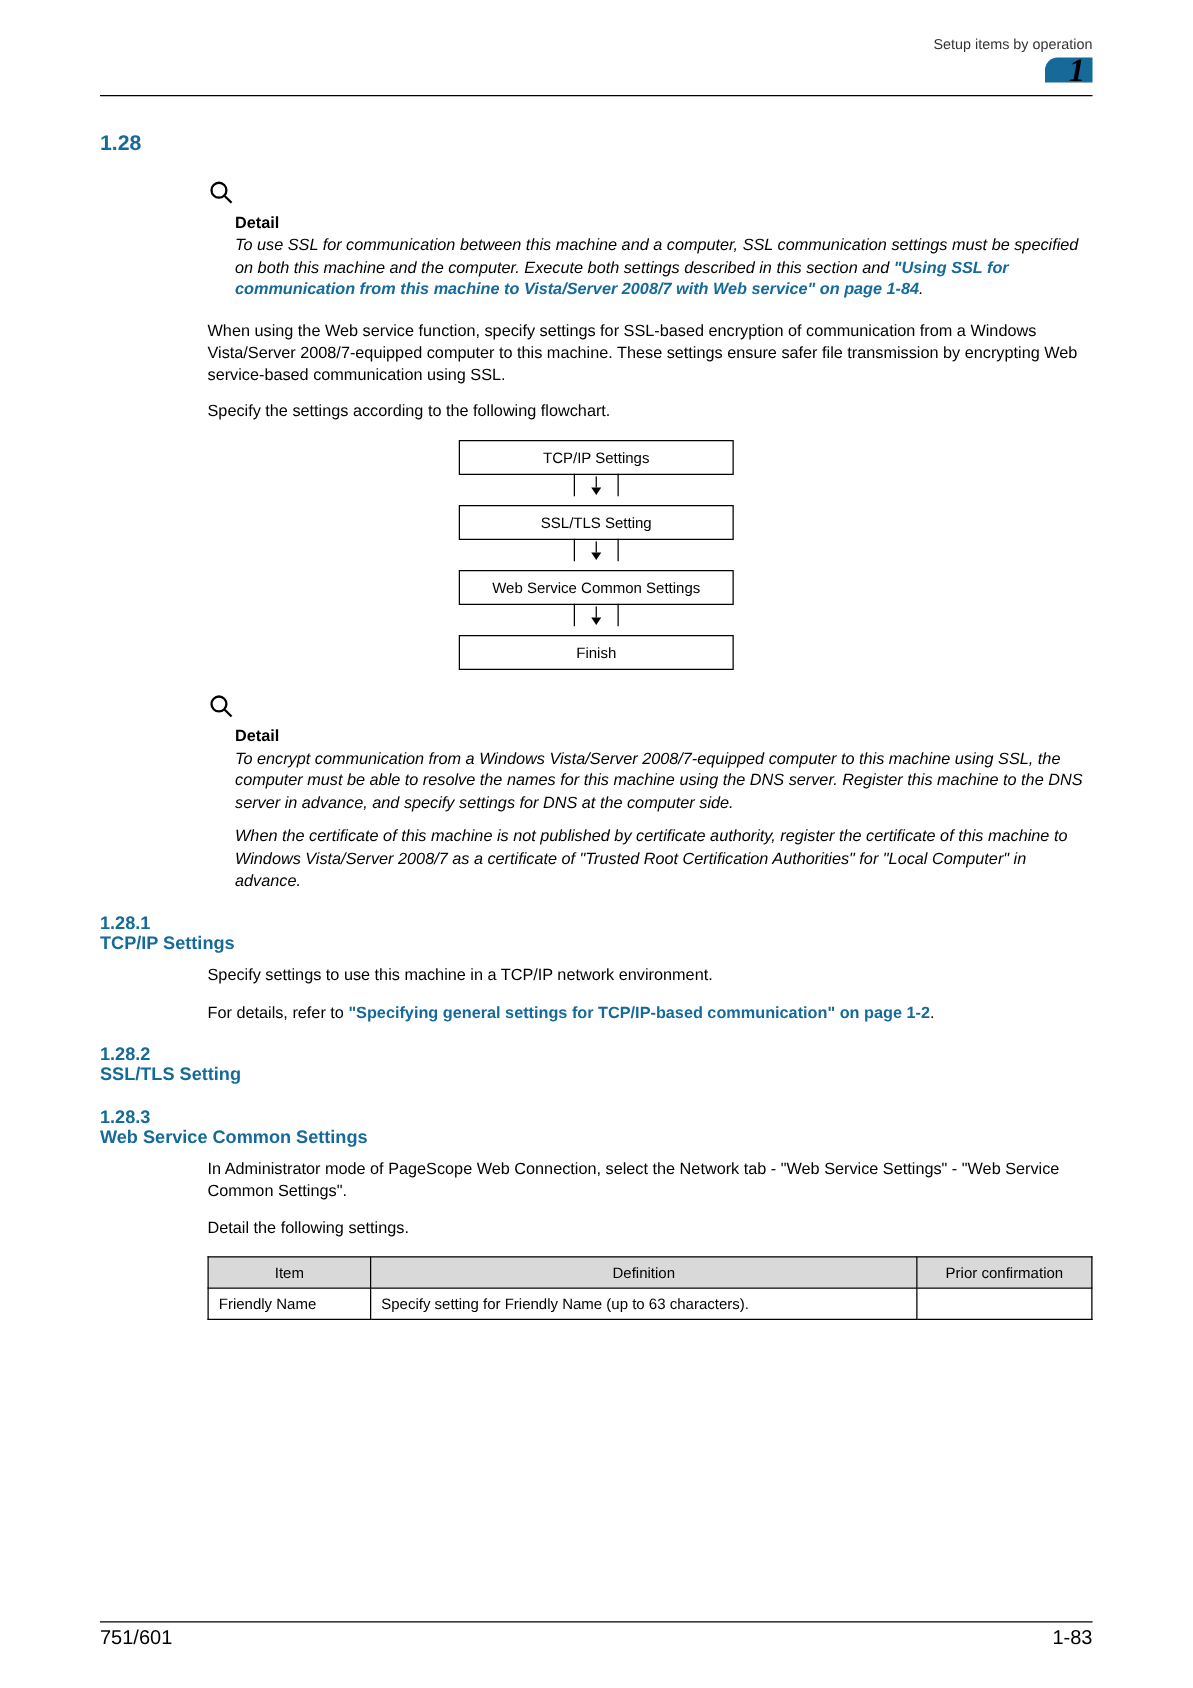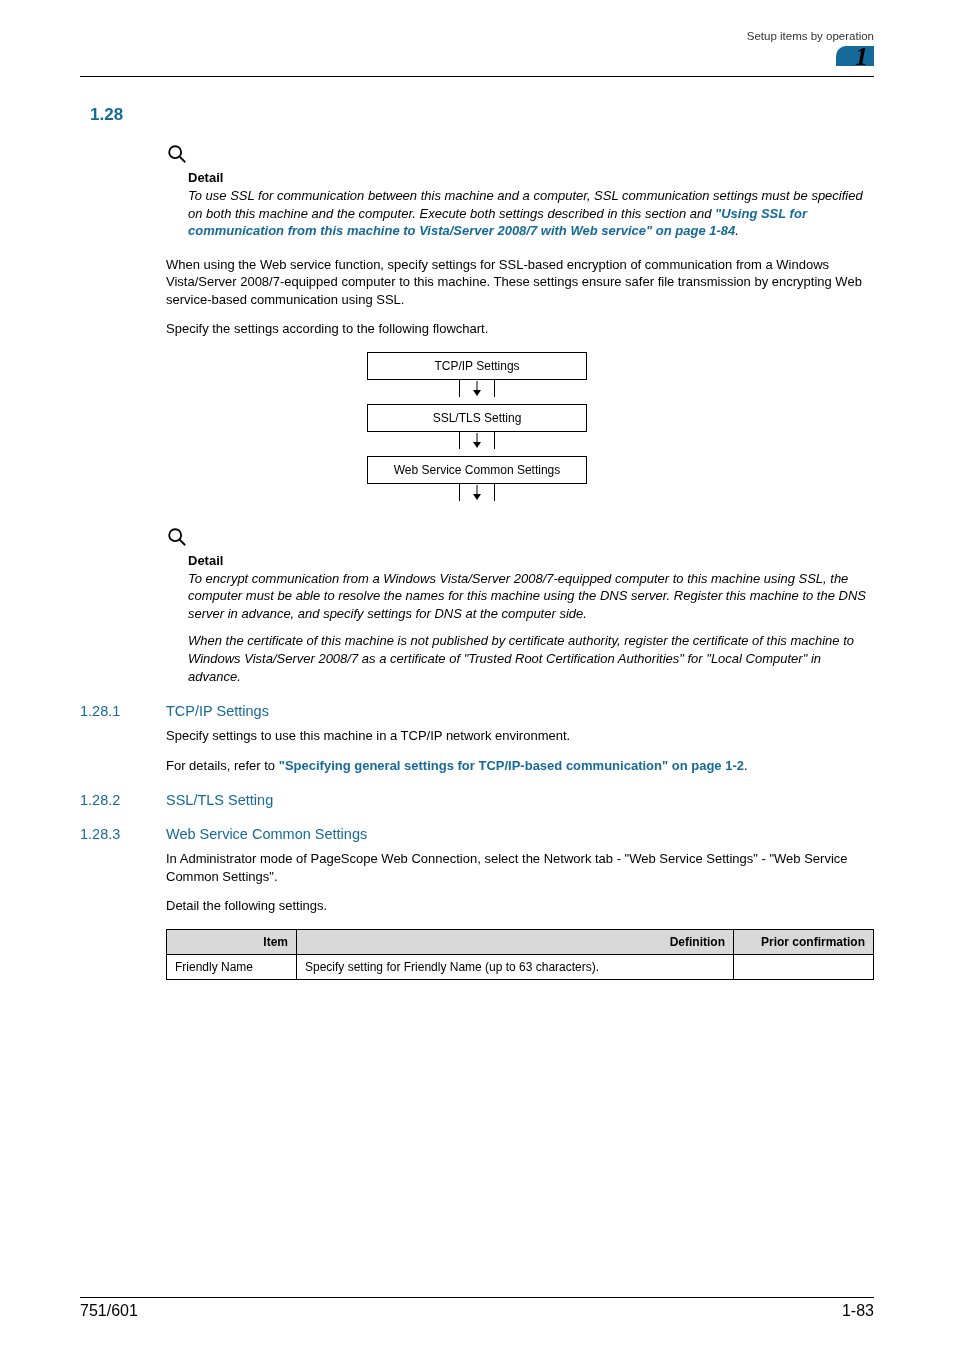--- a/index.html
+++ b/index.html
@@ -53,21 +53,21 @@
     font-family: "Times New Roman", serif;
     font-style: italic;
     font-weight: bold;
     font-size: 26px;
     color: #000;
   }
   h1.section-title {
     color: #166a9a;
     font-size: 17px;
     font-weight: bold;
-    margin: 0 0 18px 10px;
+    margin: 0 0 18px 0;
     display: flex;
     align-items: flex-start;
   }
   h1.section-title .num {
     display: inline-block;
     width: 86px;
     flex-shrink: 0;
   }
   .body-indent {
     margin-left: 86px;
@@ -124,43 +124,44 @@
   }
   .flow-arrow svg {
     position: absolute;
     left: 50%;
     transform: translateX(-50%);
     top: 2px;
   }
   h2.subsection {
     color: #166a9a;
     font-size: 14.5px;
-    font-weight: normal;
+    font-weight: bold;
     margin: 18px 0 8px 0;
     display: flex;
+    flex-direction: column;
   }
   h2.subsection .num {
     display: inline-block;
     width: 86px;
     flex-shrink: 0;
   }
   .inline-link {
     color: #166a9a;
     font-weight: bold;
   }
   table.settings {
     width: 100%;
     border-collapse: collapse;
     margin-top: 14px;
     font-size: 12px;
   }
   table.settings th {
     background: #d9d9d9;
-    text-align: right;
-    font-weight: bold;
+    text-align: center;
+    font-weight: normal;
     border: 1px solid #000;
     padding: 5px 8px;
   }
   table.settings td {
     border: 1px solid #000;
     padding: 5px 8px;
     vertical-align: top;
   }
   table.settings col.c1 { width: 130px; }
   table.settings col.c3 { width: 140px; }
@@ -236,20 +237,21 @@
     </div>
     <div class="flow-box">Web Service Common Settings</div>
     <div class="flow-arrow">
       <span class="stem-wrap">
         <svg width="14" height="16">
             <line x1="7" y1="0" x2="7" y2="9" stroke="#000"></line>
             <polygon points="3,9 11,9 7,15" fill="#000"></polygon>
           </svg>
       </span>
     </div>
+    <div class="flow-box">Finish</div>
   </div>
 
   <div class="detail-icon-row">
     <svg class="loupe-icon" viewBox="0 0 24 24">
       <circle cx="10" cy="10" r="6.5" fill="none" stroke="#000" stroke-width="2"></circle>
       <line x1="15" y1="15" x2="21" y2="21" stroke="#000" stroke-width="2"></line>
     </svg>
   </div>
   <div class="detail-block">
     <div class="detail-heading">Detail</div>

